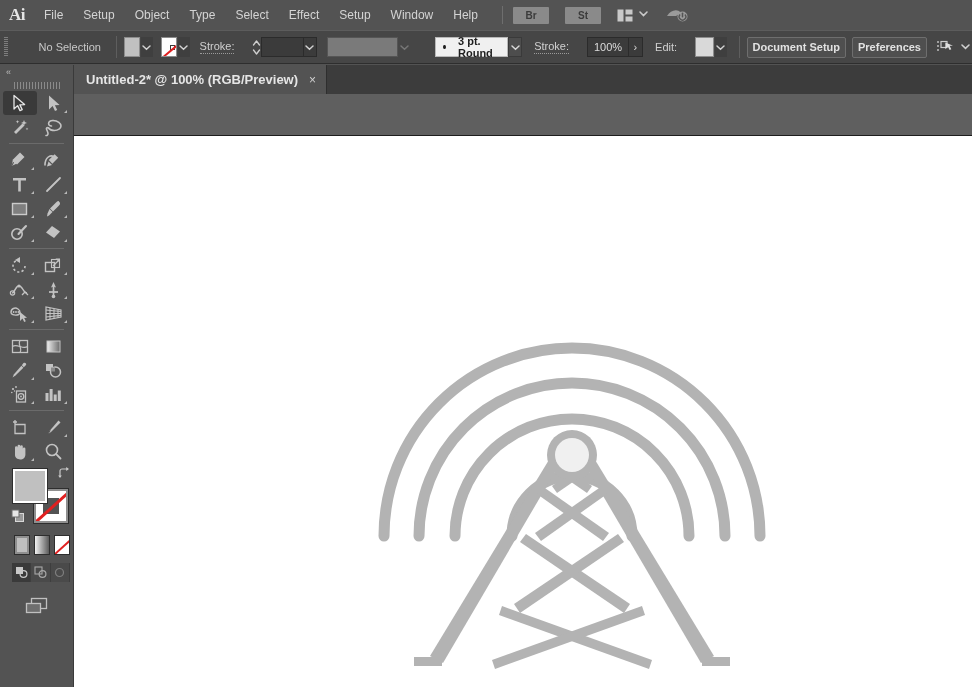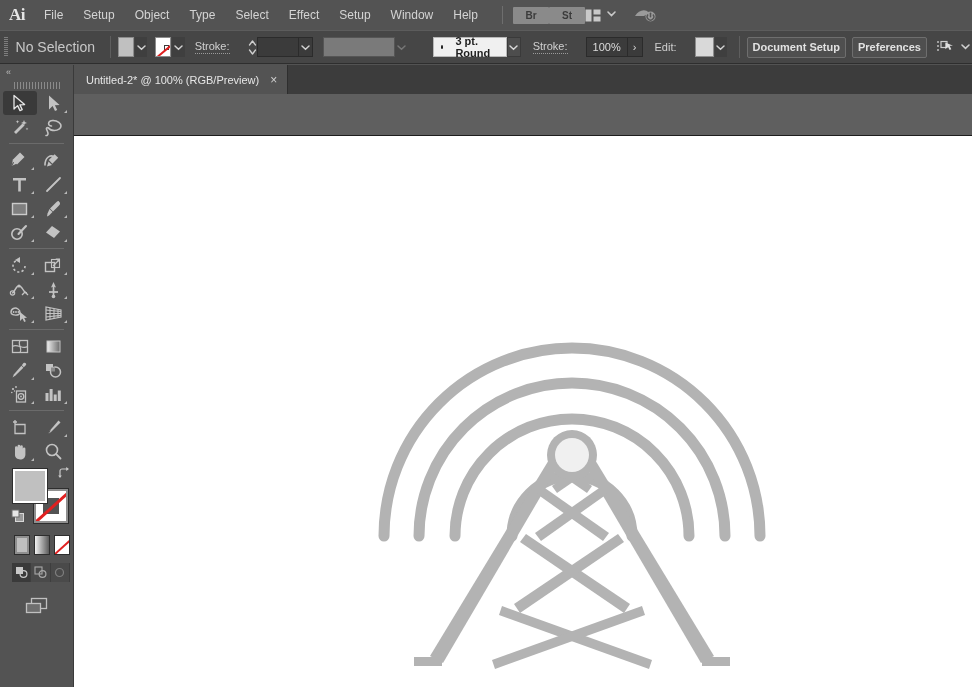--- a/index.html
+++ b/index.html
@@ -29,21 +29,21 @@
   .menu-item {
     padding: 0 10px; height: 30px;
     display: flex; align-items: center;
     font-size: 12px; color: #d4d4d4;
     cursor: default; white-space: nowrap;
   }
   #menu-sep {
     width: 1px; height: 18px; background: #6e6e6e; margin: 0 10px 0 14px;
   }
   .app-badge {
-    width: 36px; height: 17px; 
+    width: 36px; height: 17px; margin-right: 16px;
     background: #8a8a8a; color: #3b3b3b;
     font-size: 10px; font-weight: bold;
     display: flex; align-items: center; justify-content: center;
     border-radius: 1px; cursor: pointer;
   }
   #arrange-icon { display: flex; align-items: center; cursor: pointer; margin-right: 4px; }
   .chev { display: inline-block; cursor: pointer; }
   #cloud-icon { margin-left: 14px; cursor: pointer; display:flex; align-items:center;}
 
   
@@ -53,21 +53,21 @@
     border-top: 1px solid #5c5c5c;
     border-bottom: 1px solid #2e2e2e;
     display: flex; align-items: center;
   }
   .grip-v {
     width: 5px; height: 20px; margin: 0 5px 0 4px;
     background-image: repeating-linear-gradient(to bottom, #7d7d7d 0 1px, transparent 1px 2px);
     cursor: move;
   }
   #no-selection {
-    font-size: 14px; color: #c8c8c8; padding: 0 8px 0 3px; white-space: nowrap;
+    font-size: 11px; color: #c8c8c8; padding: 0 8px 0 3px; white-space: nowrap; margin-left: 23px;
   }
   .cb-sep { width: 1px; height: 22px; background: #5e5e5e; margin: 0 7px; }
   .swatch-box {
     width: 22px; height: 20px; border: 1px solid #8c8c8c; background: #c0c0c0; cursor: pointer;
   }
   .swatch-none {
     width: 22px; height: 20px; border: 1px solid #8c8c8c; background: #ffffff;
     position: relative; cursor: pointer; overflow: hidden;
   }
   .swatch-none::after {
@@ -135,21 +135,21 @@
   #tabbar {
     position: absolute; left: 74px; top: 65px; width: 898px; height: 29px;
     background: #3c3c3c; display: flex; align-items: flex-end;
   }
   #doc-tab {
     height: 29px; background: #535353;
     display: flex; align-items: center; gap: 11px;
     padding: 0 10px 0 12px; cursor: pointer;
     border-right: 1px solid #2e2e2e;
   }
-  #doc-tab-title { font-size: 11px; font-weight: normal; color: #e6e6e6; white-space: nowrap; }
+  #doc-tab-title { font-size: 13px; font-weight: bold; color: #e6e6e6; white-space: nowrap; }
   #doc-tab-close { font-size: 12px; color: #d0d0d0; cursor: pointer; line-height: 1; }
 
   
   #toolbar {
     position: absolute; left: 0; top: 65px; width: 74px; height: 622px;
     background: #535353; border-right: 1px solid #3a3a3a;
   }
   #tb-collapse {
     height: 14px; display: flex; align-items: center; padding-left: 6px;
     font-size: 9px; color: #bdbdbd; cursor: pointer; letter-spacing: -1px;

